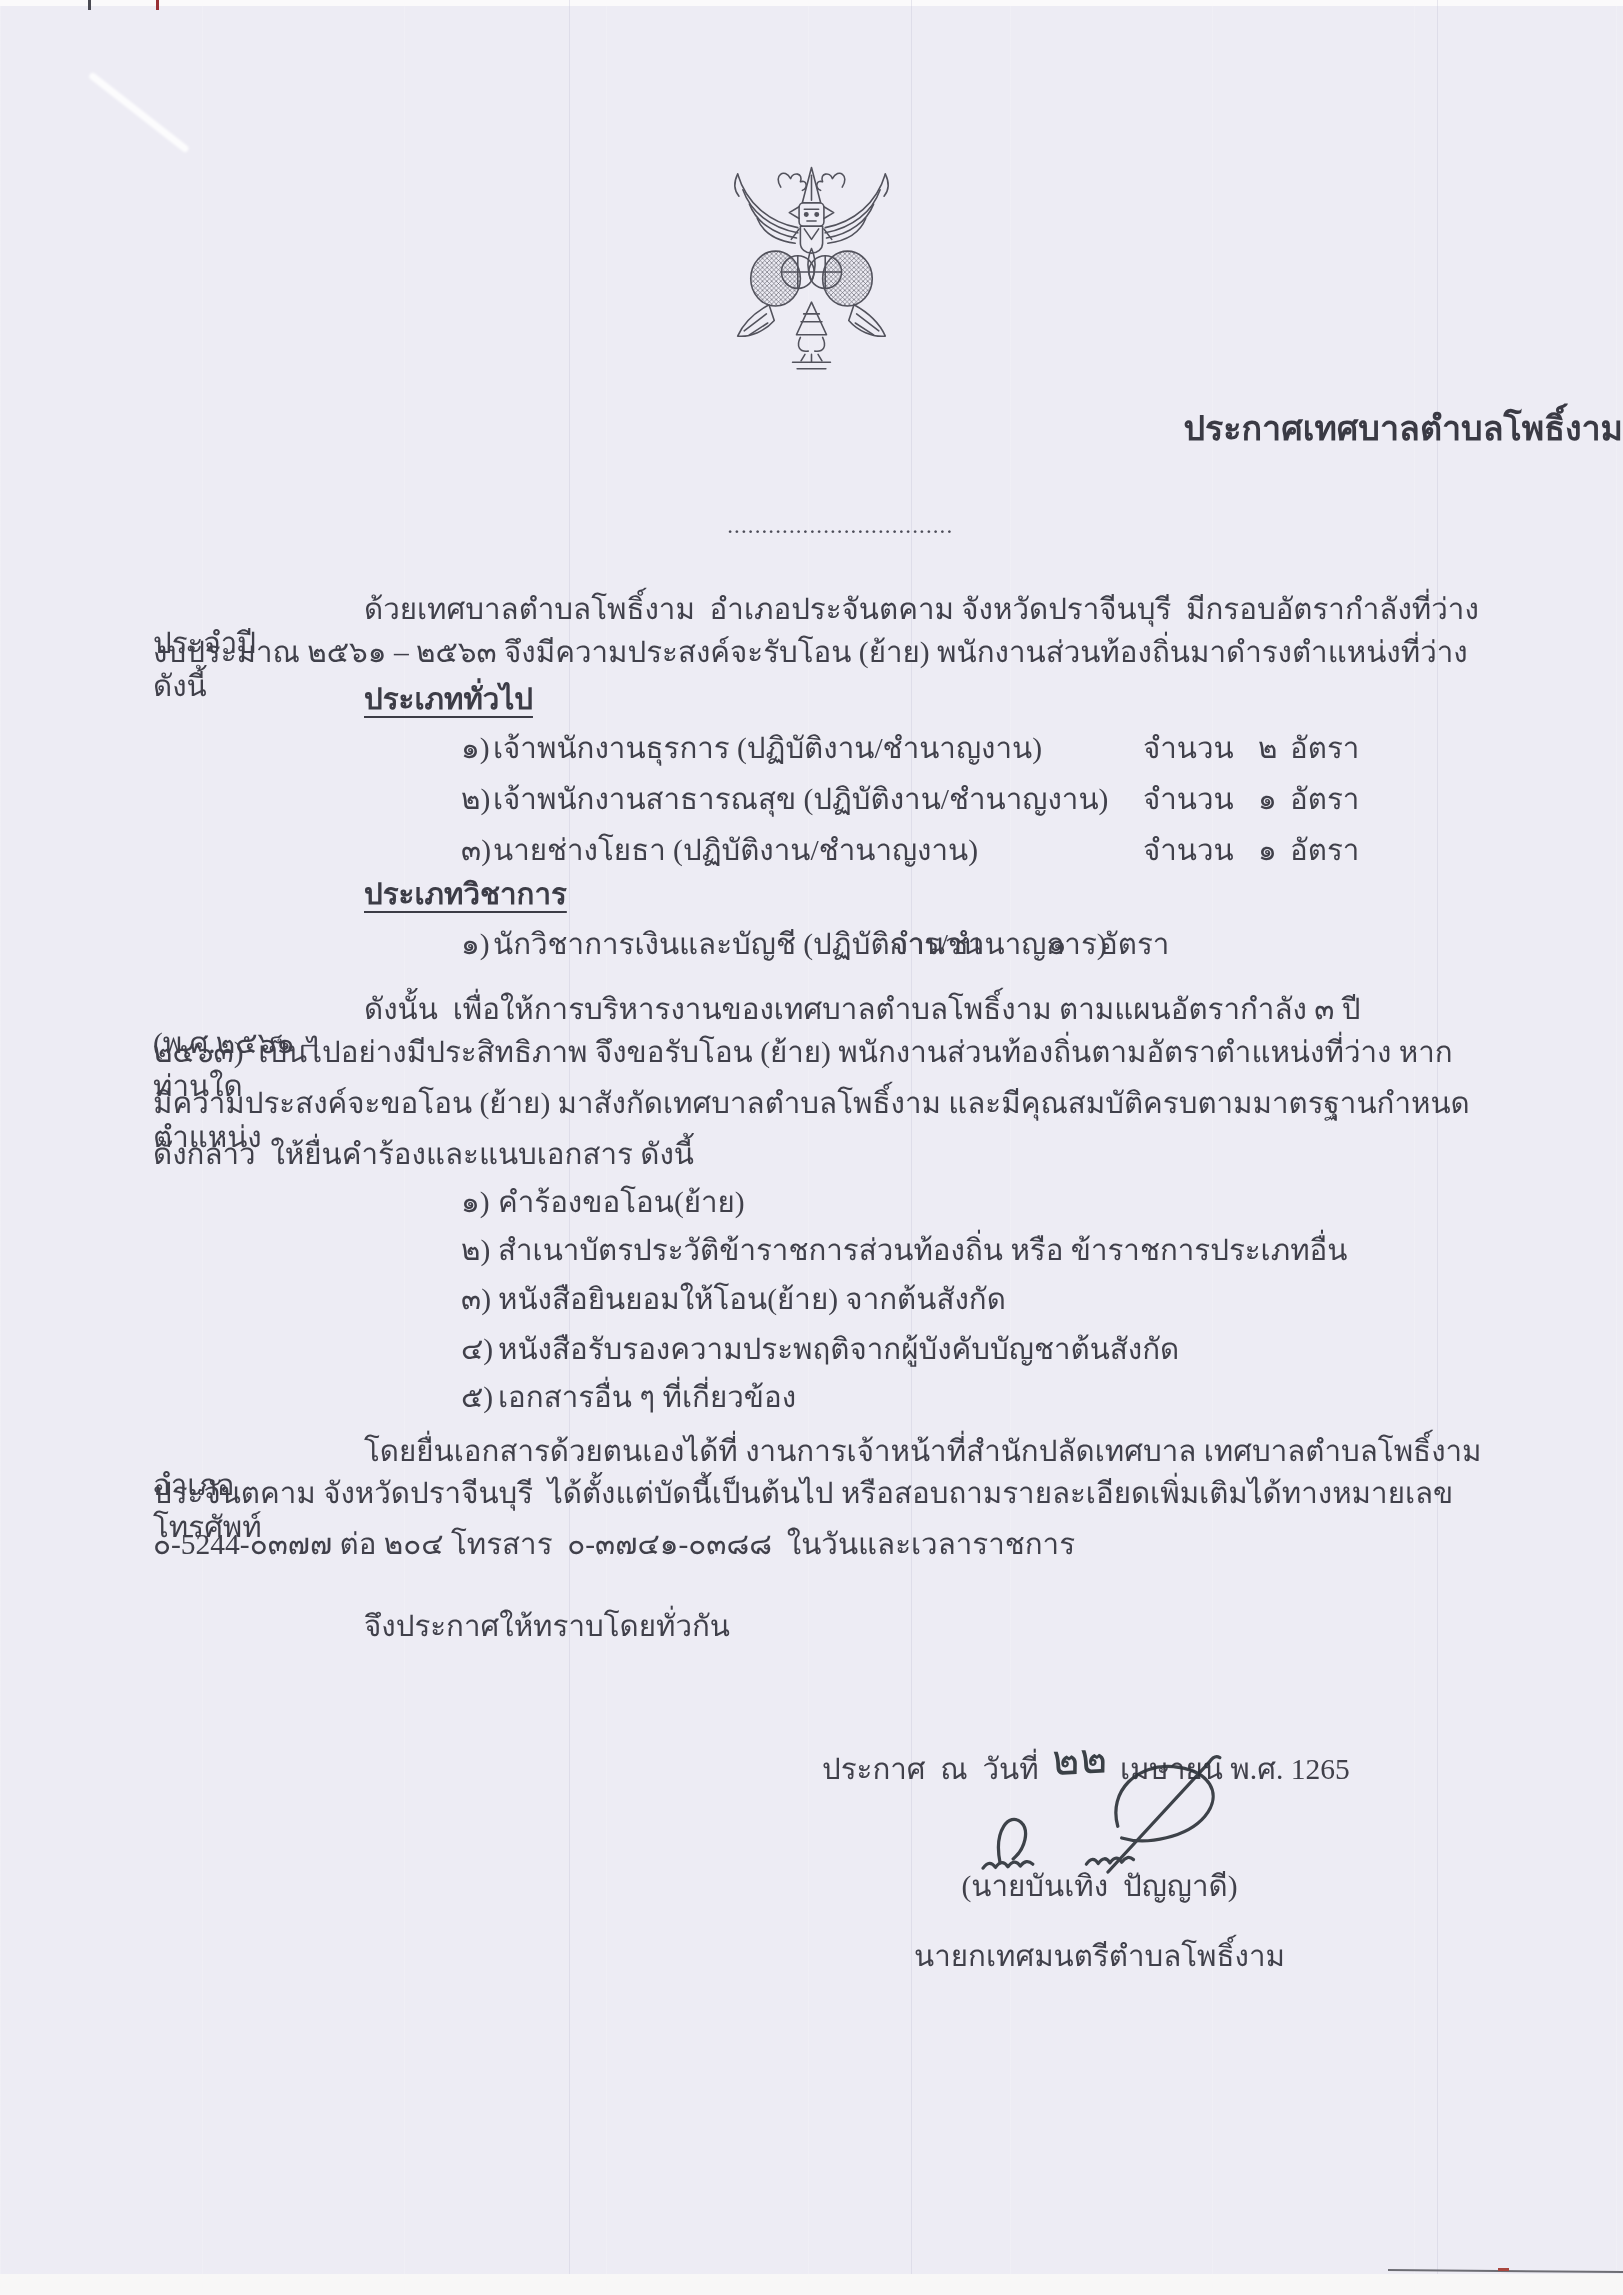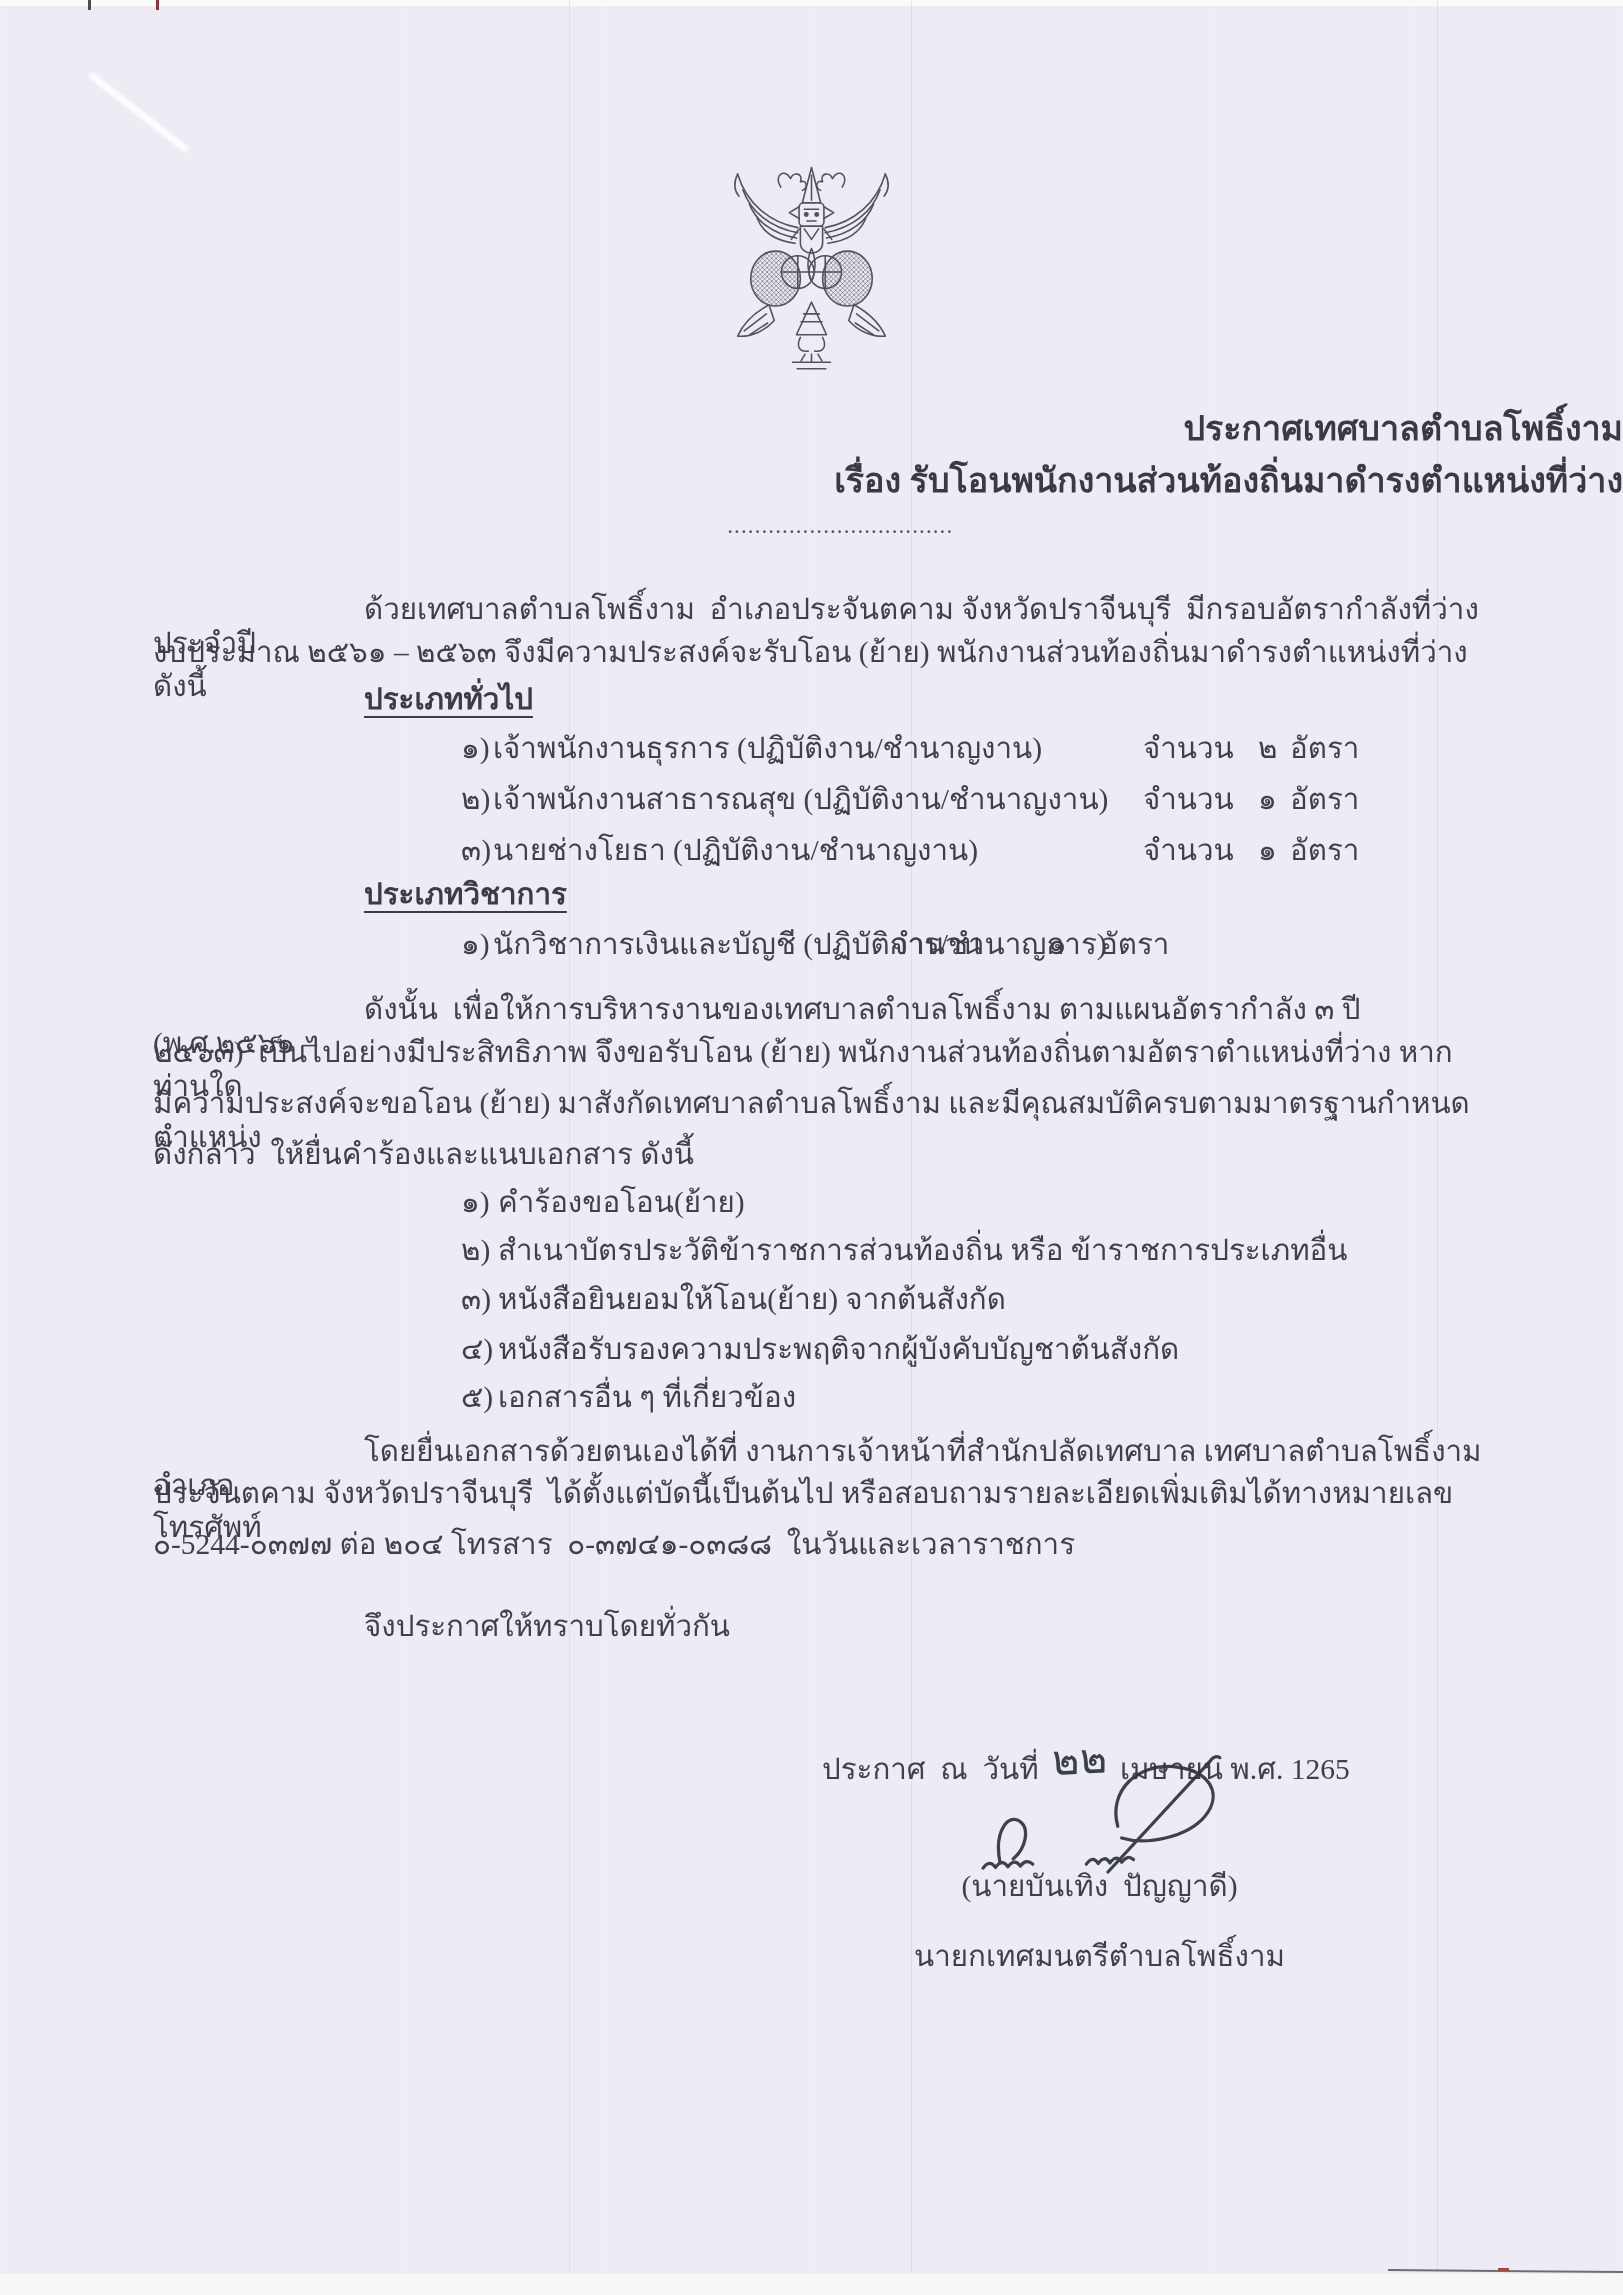--- a/index.html
+++ b/index.html
@@ -136,21 +136,20 @@
       <path d="M280,218 C302,230 320,248 328,266 C308,268 286,258 272,242 Z"></path>
       <path d="M318,258 l-34,-26 M310,264 l-28,-18"></path>
 
       <path d="M198,268 c-7,14 -1,23 12,21 M232,268 c7,14 1,23 -12,21"></path>
       <path d="M205,294 l-6,10 M215,294 v12 M225,294 l6,10"></path>
       <path d="M186,306 h58 M193,316 h44"></path>
     </g>
   </svg>
 
   <div class="title l1">ประกาศเทศบาลตำบลโพธิ์งาม</div>
-  <div class="title l2">เรื่อง รับโอนพนักงานส่วนท้องถิ่นมาดำรงตำแหน่งที่ว่าง</div>
   <div class="dots">......................................................................</div>
 
   <div class="text">
 
     <div class="line indent" style="top:585px">ด้วยเทศบาลตำบลโพธิ์งาม  อำเภอประจันตคาม จังหวัดปราจีนบุรี  มีกรอบอัตรากำลังที่ว่างประจำปี</div>
     <div class="line" style="top:636px">งบประมาณ ๒๕๖๑ – ๒๕๖๓ จึงมีความประสงค์จะรับโอน (ย้าย) พนักงานส่วนท้องถิ่นมาดำรงตำแหน่งที่ว่าง ดังนี้</div>
 
     <div class="sec-head" style="top:683px">ประเภททั่วไป</div>
 
     <div class="row" style="top:732px">

